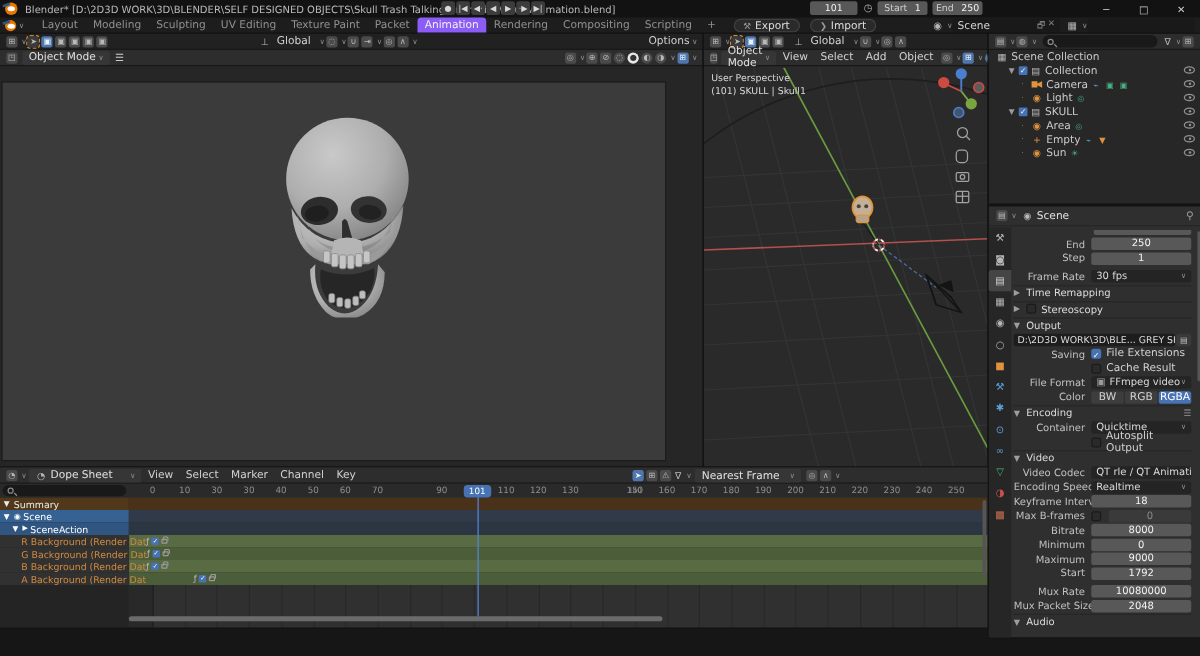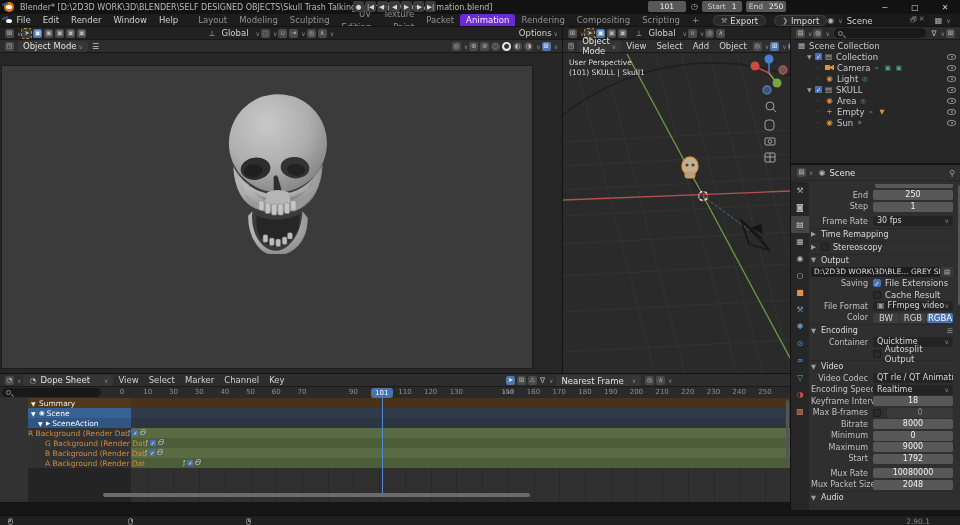--- a/index.html
+++ b/index.html
@@ -22,21 +22,21 @@
     border-radius:50%; background:#fff; }
   .blogo:before{ content:''; position:absolute; left:-2px; top:1px; width:6px; height:2px;
     background:#265787; transform:rotate(-20deg); }
 
   
   #topbar { position:absolute; left:0; top:14px; width:960px; height:13px;
     background:#1d1d1d; display:flex; align-items:center; padding:0 4px; }
   #topbar-menus span, #ws-tabs span { padding:0 6px; color:#cfcfcf; font-size:8.5px; line-height:13px; display:inline-block; }
   #ws-tabs { margin-left:8px;text-align:right; }
   #ws-tabs span { color:#909090; }
-  #ws-tabs span.active { background:#6d28d9; color:#f0f0f0; border-radius:3px 3px 0 0; }
+  #ws-tabs span.active { background:#8b5cf6; color:#f0f0f0; border-radius:3px 3px 0 0; }
   .pillbtn { height:11px; background:#2a2a2a; border:1px solid #414141; border-radius:7px;
     display:flex; align-items:center; padding:0 7px; margin-left:8px; color:#ddd; }
   .pillbtn .pic { margin-right:3px; color:#9a9a9a; font-size:7px; }
   .selwrap { display:flex; align-items:center; margin-left:14px; }
   .selico { color:#b5b5b5; font-size:8px; margin-right:2px; }
   .selfield { width:86px; height:11px; background:#191919; border-radius:2px; color:#d5d5d5;
     display:flex; align-items:center; padding:0 4px; }
   .selfield .tail { margin-left:auto; display:flex; gap:2px; }
   .miniglyph { color:#7d7d7d; font-size:7px; }
   .chev { color:#8a8a8a; font-size:6px; margin-left:2px; }
@@ -126,21 +126,21 @@
   #ds-header { position:absolute; left:0; top:0; width:100%; height:13px; background:#2d2d2d;
     display:flex; align-items:center; padding:0 4px; border-bottom:1px solid #191919; }
   #ds-filter { position:absolute; left:505px; top:0; height:13px; display:flex; align-items:center; }
   .nfield { height:11px; background:#363636; border-radius:2px; display:flex; align-items:center;
     padding:0 5px; color:#e0e0e0; margin:0 3px; }
   #ds-rulerrow { position:absolute; left:0; top:13px; width:100%; height:11px; background:#2a2a2a; }
   #ds-search { position:absolute; left:2px; top:1px; width:99px; height:9px; background:#191919;
     border-radius:5px; display:flex; align-items:center; padding:0 4px; }
   .tick { position:absolute; top:1px; width:26px; text-align:center; color:#8f8f8f; font-size:7px; }
   #ds-body { position:absolute; left:0; top:24px; width:100%; height:104px; overflow:hidden; }
-  #ds-labels { position:absolute; left:0; top:0; width:103px; height:100%; background:#242424;margin-left:28px; }
+  #ds-labels { position:absolute; left:0; top:0; width:103px; height:100%; background:#242424; }
   .chrow { height:10px; display:flex; align-items:center; font-size:7.5px; color:#d9d9d9; padding-right:2px; white-space:nowrap; }
   .chrow .ric { margin-left:auto; display:flex; align-items:center; gap:2px; }
   .chk6 { width:6px; height:6px; border-radius:1px; background:#4772b3; color:#fff; font-size:5px;
     line-height:6px; text-align:center; display:inline-block; }
   .lockico { width:5px; height:4px; border:1px solid #9a9a9a; border-radius:1px; position:relative; display:inline-block; margin-right:1px;}
   .lockico:before { content:''; position:absolute; left:0px; top:-3px; width:3px; height:3px;
     border:1px solid #9a9a9a; border-bottom:none; border-radius:2px 2px 0 0; }
   #ds-keys { position:absolute; left:103px; top:0; right:0; height:100%; background:#303030; }
   .band { position:absolute; left:0; right:0; height:10px; }
   .gridline { position:absolute; top:0; bottom:10px; width:1px; background:rgba(0,0,0,0.16); }
@@ -180,27 +180,20 @@
     <div class="winbtns">
       <span class="winbtn">─</span>
       <span class="winbtn">□</span>
       <span class="winbtn">✕</span>
     </div>
   </div>
 
   <div id="topbar">
     <span class="blogo" style="width:9px;height:9px;"></span>
     <span class="chev">∨</span>
-    <nav id="topbar-menus" class="row">
-        <span>File</span>
-        <span>Edit</span>
-        <span>Render</span>
-        <span>Window</span>
-        <span>Help</span>
-      </nav>
     <nav id="ws-tabs" class="row">
         <span>Layout</span>
         <span>Modeling</span>
         <span>Sculpting</span>
         <span>UV Editing</span>
         <span>Texture Paint</span>
         <span>Packet</span>
         <span class="active">Animation</span>
         <span>Rendering</span>
         <span>Compositing</span>
@@ -776,21 +769,21 @@
           <div class="chrow" style="background: rgb(53, 98, 146); color: rgb(255, 255, 255); padding-left: 3px;">
             <span class="arrowexp" style="color: rgb(255, 255, 255);">▼</span>
             <span style="font-size: 6.5px; margin-right: 2px;">◉</span>
             <span>Scene</span>
           </div>
           <div class="chrow" style="background: rgb(47, 85, 128); color: rgb(255, 255, 255); padding-left: 10px;">
             <span class="arrowexp" style="color: rgb(255, 255, 255);">▼</span>
             <span style="font-size: 5.5px; margin-right: 2px;">▶</span>
             <span>SceneAction</span>
           </div>
-          <div class="chrow" style="background: rgb(49, 49, 49); color: rgb(208, 138, 63); ">
+          <div class="chrow" style="background: rgb(49, 49, 49); color: rgb(208, 138, 63); padding-left: 17px;">
             <span>R Background (Render Dat</span>
             <span class="ric">
               <span style="color: rgb(189, 189, 189); font-size: 6.5px;">ƒ</span>
               <span class="chk6">✓</span>
               <span class="lockico"></span>
             </span>
           </div>
           <div class="chrow" style="background: rgb(49, 49, 49); color: rgb(208, 138, 63); padding-left: 17px;">
             <span>G Background (Render Dat</span>
             <span class="ric">
@@ -848,25 +841,13 @@
     <div class="tfield" style="left:702px;width:40px;">
       <span class="flab">Start</span>
         <span>1</span>
     </div>
     <div class="tfield" style="left:746px;width:40px;">
       <span class="flab">End</span>
         <span>250</span>
     </div>
   </div>
 
-  <div id="statusbar">
-    <span class="mouseico" style="left:8px;">
-        <i></i>
-      </span>
-    <span class="mouseico" style="left:128px;">
-        <i style="left:1.5px;border-radius:0;"></i>
-      </span>
-    <span class="mouseico" style="left:246px;">
-        <i style="left:auto;right:0;border-radius:0 2px 0 0;"></i>
-      </span>
-    <span id="version">2.90.1</span>
-  </div>
 </div>
 
 </body></html>

